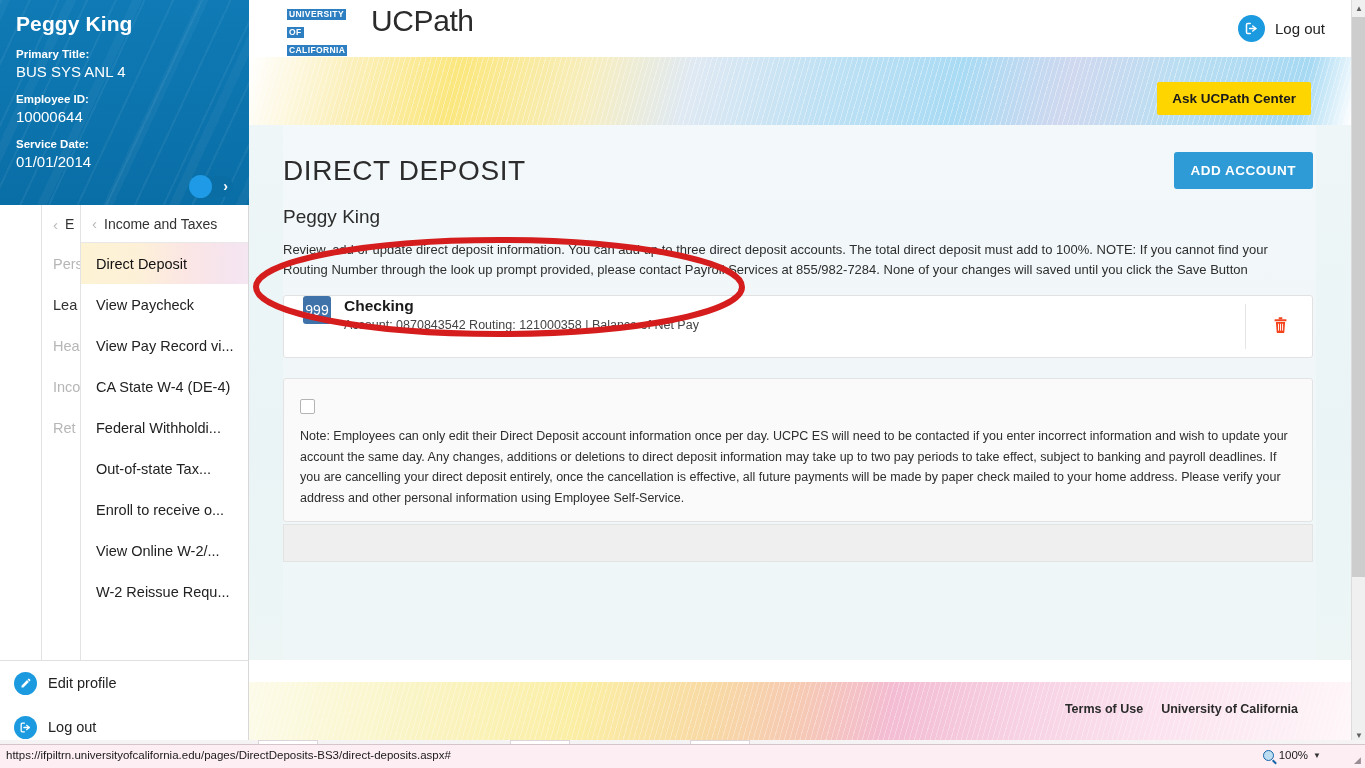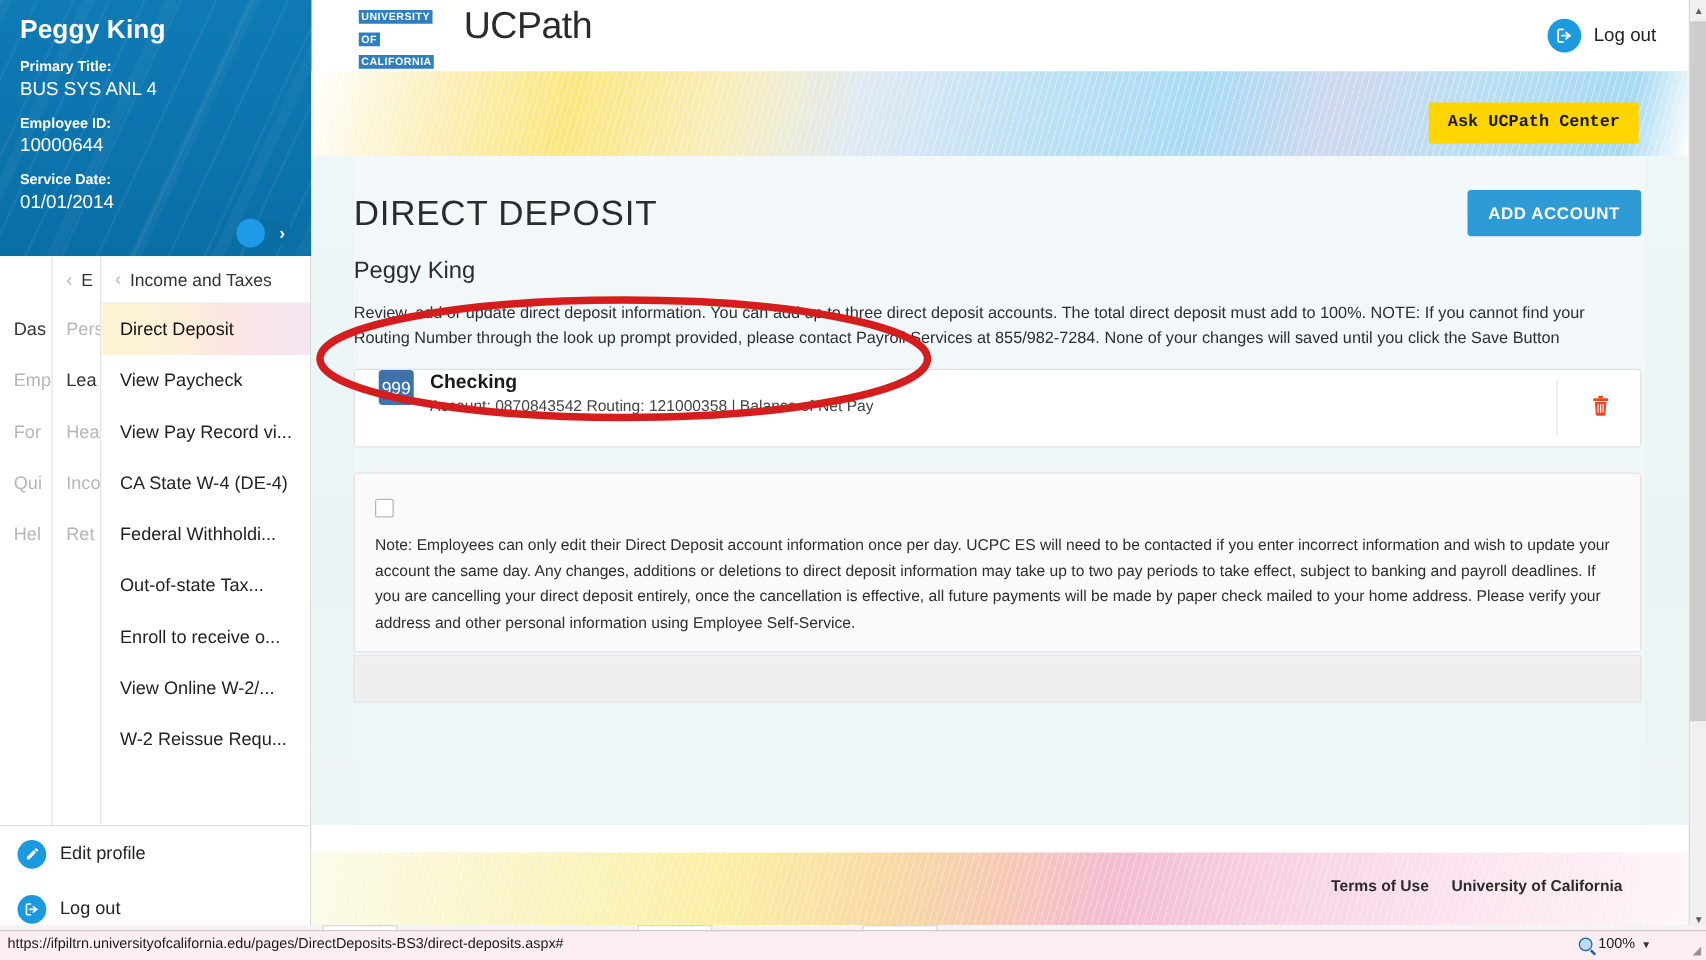--- a/index.html
+++ b/index.html
@@ -80,21 +80,21 @@
 
   
   .banner{ position:absolute; left:249px; top:57px; width:1102px; height:68px;
     background:
       repeating-linear-gradient(106deg, rgba(255,255,255,.35) 0 1px, rgba(255,255,255,0) 1px 5px),
       linear-gradient(104deg,#ffffff 0%,#fbf0bd 9%,#fbe77e 19%,#f7eec0 31%,#dfe9f3 40%,
                       #bfe1f4 52%,#a9dbf4 64%,#cfd8ef 74%,#b9def2 84%,#a6d9f3 95%,#ffffff 100%);
   }
   .ask-btn{ position:absolute; right:40px; top:25px; background:#ffd500; color:#1a1a1a;
             font-size:13.5px; font-weight:bold; padding:9px 15px; border:none;
-            border-radius:2px; cursor:pointer; font-family:Liberation Mono, monospace;}
+            border-radius:2px; cursor:pointer; font-family:Liberation Sans, sans-serif;}
 
   
   .main{ position:absolute; left:249px; top:125px; width:1102px; height:535px;
          background:linear-gradient(180deg,#eef6f7 0%,#eaf4f6 60%,#edf6f5 100%);
          overflow:hidden;}
   .content-card{ position:absolute; left:34px; top:0; width:1033px; height:535px;
                  background:linear-gradient(180deg,#f3f8fa 0%,#eef6f7 100%);}
   .page-title{ position:absolute; left:34px; top:30px; font-size:28px; color:#2c2c2c;
                letter-spacing:.6px; font-weight:400;}
   .page-sub{ position:absolute; left:34px; top:81px; font-size:19px; color:#2c2c2c;}
@@ -191,28 +191,20 @@
     </div>
 
     <div class="pf-toggle">
       <div class="knob"></div>
       <div class="chev">›</div>
     </div>
   </div>
 
   <div class="nav-wrap">
 
-    <div class="nav-col c1">
-      <div class="nav-head"></div>
-      <div class="nav-item dim0">Das</div>
-      <div class="nav-item">Emp</div>
-      <div class="nav-item">For</div>
-      <div class="nav-item">Qui</div>
-      <div class="nav-item">Hel</div>
-    </div>
 
     <div class="nav-col c2">
       <div class="nav-head">
         <span class="back">‹</span>
         <span>E</span>
       </div>
       <div class="nav-item">Pers</div>
       <div class="nav-item dim0">Lea</div>
       <div class="nav-item">Hea</div>
       <div class="nav-item">Inco</div>

